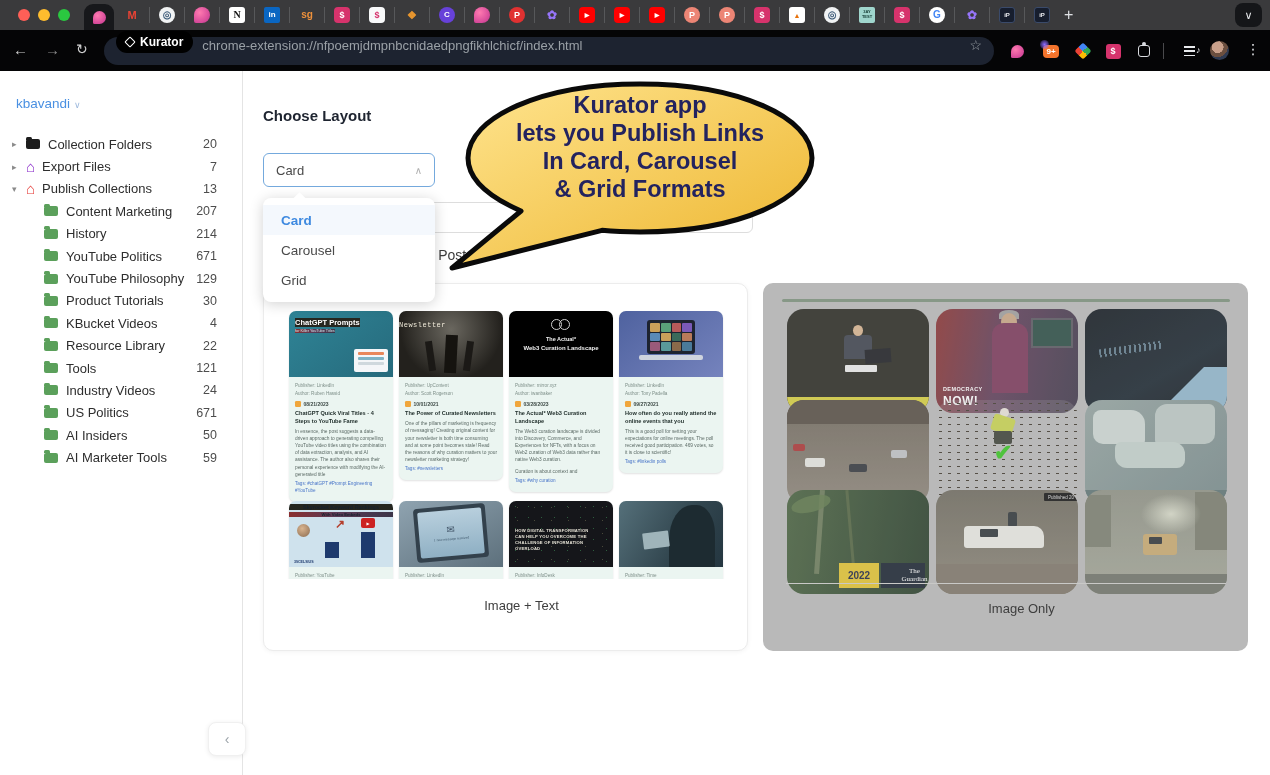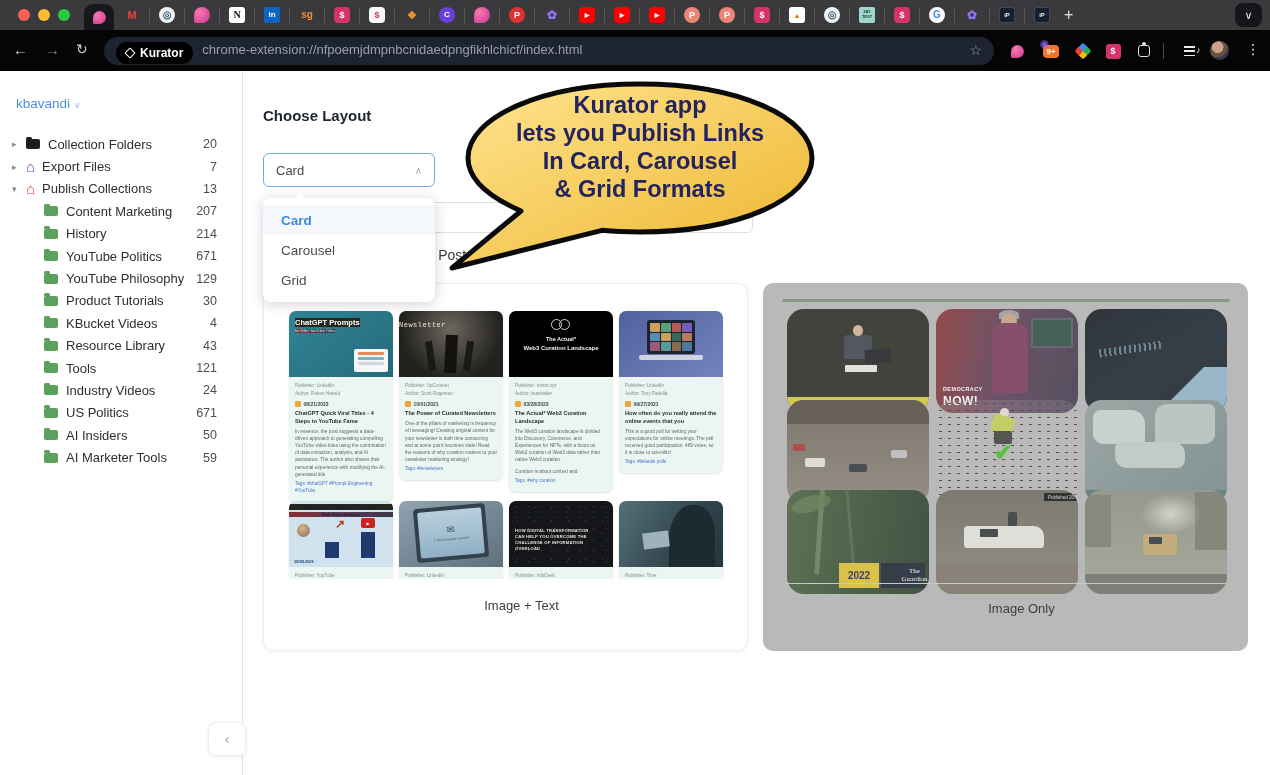--- a/index.html
+++ b/index.html
@@ -46,21 +46,21 @@
     background:#151619; border-radius:8px; color:#e8eaed; display:flex; align-items:center;
     justify-content:center; font-size:11px; }
 
   
   #toolbar { position:absolute; left:0; top:30px; width:1270px; height:41px; background:#050506; }
   .navbtn { position:absolute; top:11px; font-size:15px; color:#d0d0d0; }
   #btn-back { left:13px; }
   #btn-fwd  { left:45px; color:#8a8a8a; }
   #btn-reload { left:76px; font-size:14px; }
   #omnibox { position:absolute; left:104px; top:7px; width:890px; height:28px;
-    background:#1d2330; border-radius:14px; display:flex; align-items:flex-start; padding:5px 12px; }
+    background:#1d2330; border-radius:14px; display:flex; align-items:flex-end; padding:12px 12px; }
   #site-chip { background:#000; border-radius:12px; height:22px; display:flex; align-items:center;
     padding:0 10px; gap:6px; flex:none; }
   .chip-dia { width:8px; height:8px; border:1.5px solid #fff; transform:rotate(45deg); border-radius:1px; }
   #site-chip b { color:#fff; font-size:12px; }
   #url-text { color:#9aa0a6; font-size:13px; margin-left:9px; white-space:nowrap; }
   #star { margin-left:auto; color:#9aa0a6; font-size:14px; }
   .extic { position:absolute; top:12px; width:18px; height:18px; display:flex; align-items:center;
     justify-content:center; }
   #ext-bird { left:1008px; }
   #ext-nine { left:1042px; }
@@ -460,21 +460,21 @@
       <span class="cnt">30</span>
     </li>
     <li class="child">
       <span class="ic-folder"></span>
       <span class="lbl">KBucket Videos</span>
       <span class="cnt">4</span>
     </li>
     <li class="child">
       <span class="ic-folder"></span>
       <span class="lbl">Resource Library</span>
-      <span class="cnt">43</span>
+      <span class="cnt">22</span>
     </li>
     <li class="child">
       <span class="ic-folder"></span>
       <span class="lbl">Tools</span>
       <span class="cnt">121</span>
     </li>
     <li class="child">
       <span class="ic-folder"></span>
       <span class="lbl">Industry Videos</span>
       <span class="cnt">24</span>

